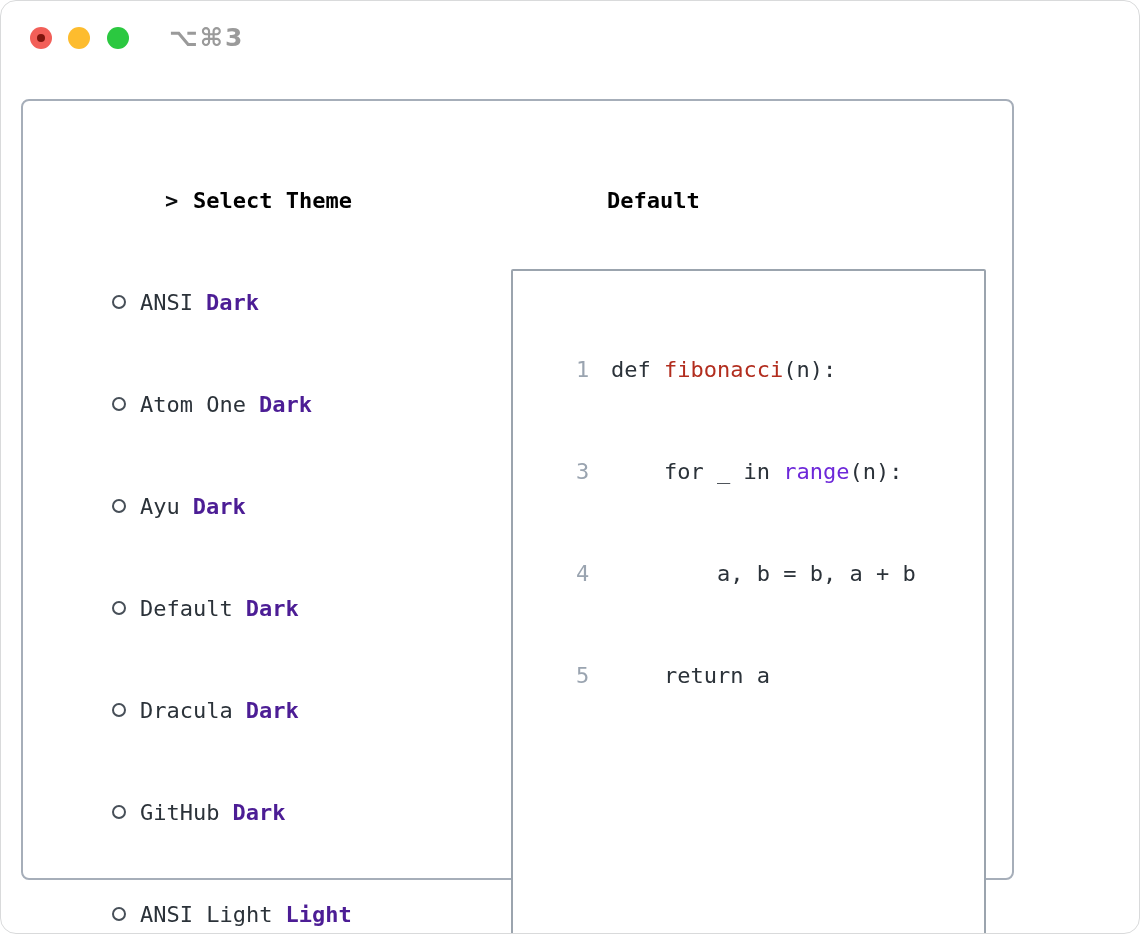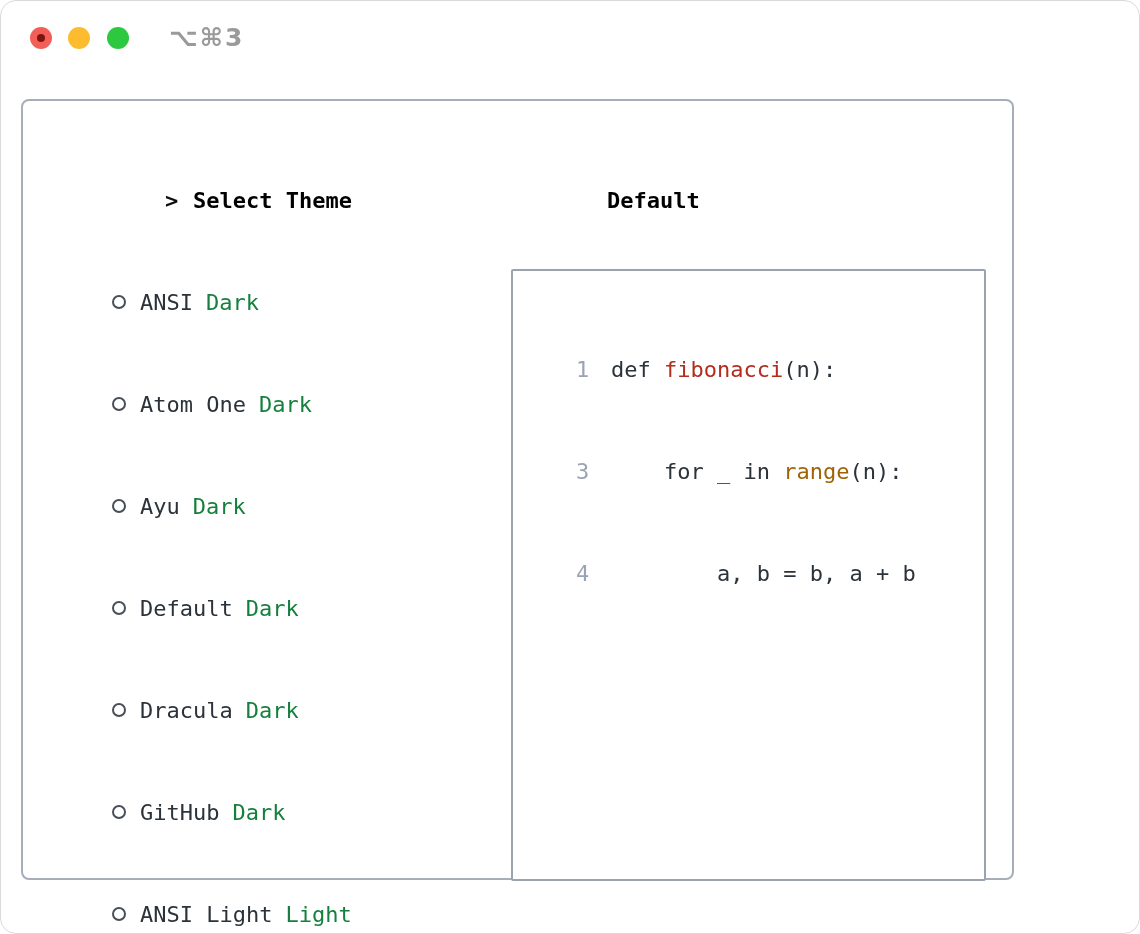--- a/index.html
+++ b/index.html
@@ -40,37 +40,37 @@
   .row { line-height:34px; font-size:22px; white-space:pre; color:#2b3239; }
   .marker {
     display:inline-block; width:28px; vertical-align:top;
   }
   .bullet {
     display:inline-block; width:14px; height:14px; border-radius:50%;
     border:2px solid #474f58; margin-top:9px; vertical-align:top;
   }
   .header-row .header-text { font-weight:bold; color:#000000; }
   .prefix { font-weight:bold; color:#0b0d0f; }
-  .variant { color:#15803d; margin-left:13px; }
+  .variant { color:#4c1d95; margin-left:13px;font-weight:bold; }
   .variant:empty { margin:0; }
   
   .left-col { position:absolute; left:36px; top:49px; width:450px; }
   
   .right-col { position:absolute; left:478px; top:49px; }
   .preview-box {
     margin-left:10px; margin-top:17px; width:475px;
     border:2px solid #9ba4ae; border-radius:2px;
     padding:48px 8px 50px 10px; background:#fff;
   }
   .code-row { line-height:34px; min-height:34px; font-size:22px; white-space:pre; }
   .lnum { display:inline-block; width:35px; color:#9aa4b0; }
   .seg.fg      { color:#2b3239;text-align:right; }
   .seg.func    { color:#b22d1e;margin-top:32px; }
   .seg.const   { color:#0f807a; }
-  .seg.builtin { color:#a16207; }
+  .seg.builtin { color:#6d28d9; }
 </style>
 </head>
 <body>
 
 <div class="window">
   <div class="titlebar">
     <span class="light red"></span>
     <span class="light yellow"></span>
     <span class="light green"></span>
     <span class="win-title">⌥⌘3</span>
@@ -117,20 +117,23 @@
             <div class="code-row">
     <span class="lnum">1</span><span class="code"><span class="seg fg">def </span><span class="seg func">fibonacci</span><span class="seg fg">(n):</span></span>
   </div>
             <div class="code-row">
     <span class="lnum">3</span><span class="code"><span class="seg fg">    for _ in </span><span class="seg builtin">range</span><span class="seg fg">(n):</span></span>
   </div>
             <div class="code-row">
     <span class="lnum">4</span><span class="code"><span class="seg fg">        a, b = b, a + b</span></span>
   </div>
             <div class="code-row">
+    <span class="lnum">5</span><span class="code"><span class="seg fg">    return a</span></span>
+  </div>
+            <div class="code-row">
     <span class="lnum"></span><span class="code"></span>
   </div>
             <div class="code-row">
     
   </div>
           </div>
       </div>
     </div>
   </div>
 </div>

